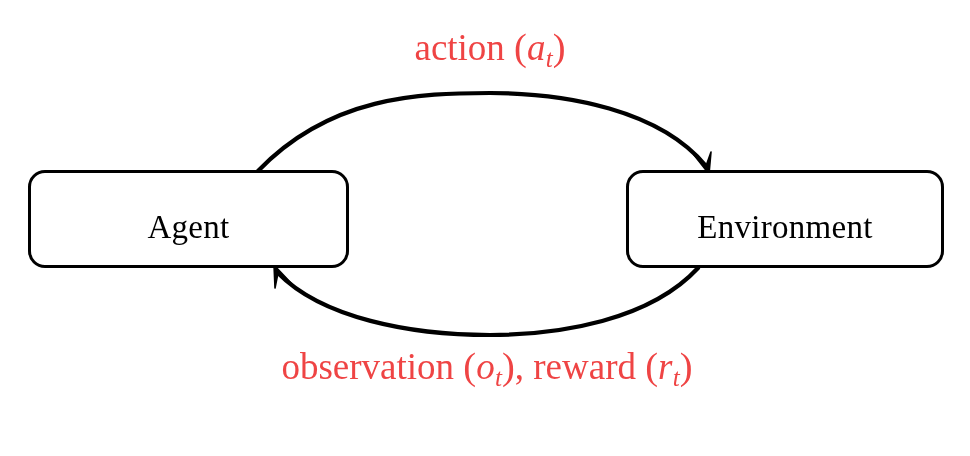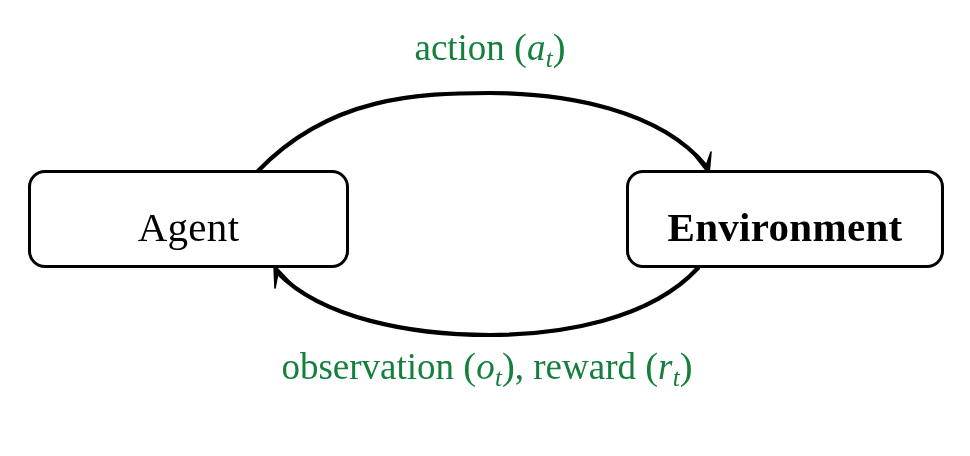--- a/index.html
+++ b/index.html
@@ -41,39 +41,38 @@
     left: 28px;
     top: 170px;
     width: 321px;
     height: 98px;
   }
   #node-environment {
     left: 626px;
     top: 170px;
     width: 318px;
     height: 98px;
-    font-weight: bold;
   }
   .node-label {
     font-family: "Liberation Serif", "DejaVu Serif", serif;
-    font-size: 41px;
+    font-size: 33px;
     line-height: 1;
     letter-spacing: 0.3px;
     white-space: nowrap;
     color: #000000;
     margin-top: 16px;
   }
   .edge-label {
     position: absolute;
     z-index: 4;
     font-family: "Liberation Serif", "DejaVu Serif", serif;
     font-size: 37px;
     line-height: 1;
     white-space: nowrap;
-    color: #15803d;
+    color: #ef4444;
     text-align: right;
     transform: translateX(-50%);
   }
   #label-action {
     left: 490px;
     top: 28px;
   }
   #label-observation-reward {
     left: 487px;
     top: 347px;

